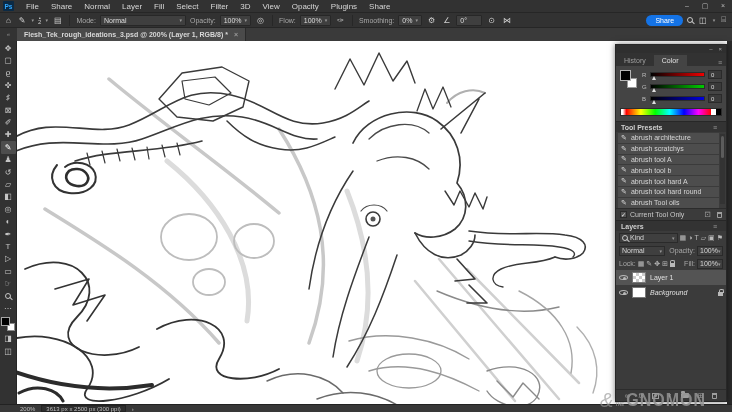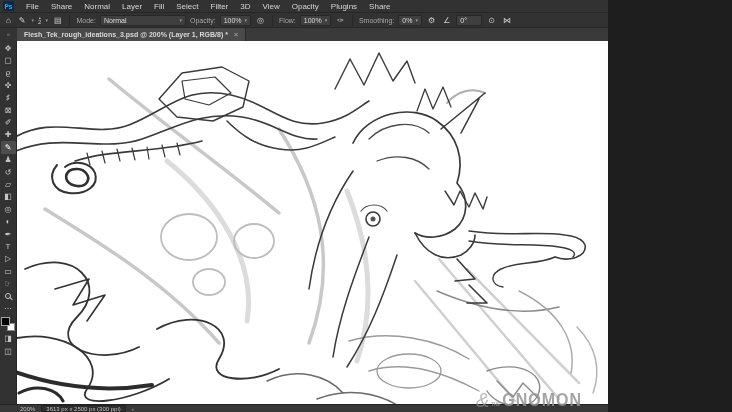--- a/index.html
+++ b/index.html
@@ -1,17 +1,17 @@
 <!DOCTYPE html>
 <html><head>
 <meta charset="utf-8">
 <style>
   * { margin:0; padding:0; box-sizing:border-box; }
   body { background:#1e1e1e; }
-  .app{ position:relative; width:608px; height:412px; background:#323232;
+  .app{ position:relative; width:732px; height:412px; background:#323232;
         font-family:"Liberation Sans", sans-serif; color:#c9c9c9; overflow:hidden; }
 
   
   .menubar{ position:absolute; left:0; top:0; width:732px; height:12px;
             background:#323232; display:flex; align-items:center; font-size:8px; }
   .ps-logo{ width:11px; height:10px; margin:0 6px 0 3px; background:#0b2a45; color:#31a8ff;
             font-size:6.5px; font-weight:bold; display:flex; align-items:center; justify-content:center; border-radius:1px; }
   .menu-item{ padding:0 6px; color:#d6d6d6; cursor:default; }
   .win-controls{ margin-left:auto; display:flex; }
   .win-btn{ width:18px; text-align:center; font-size:7px; color:#bbb; }

